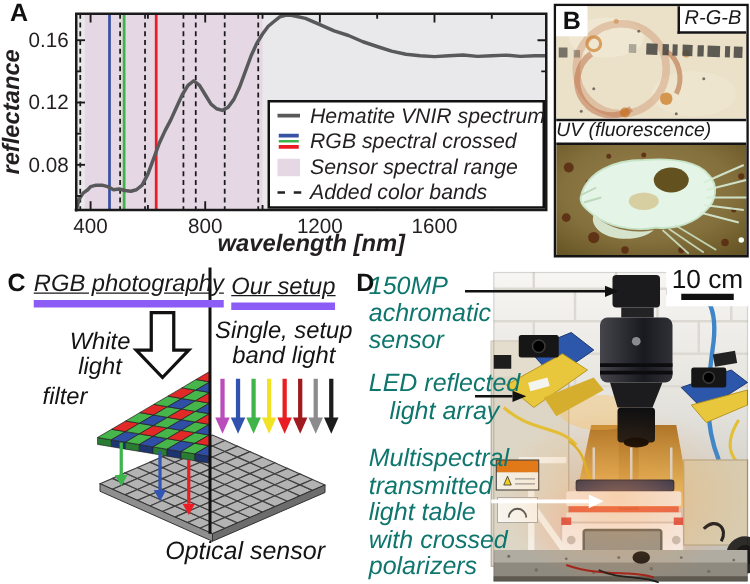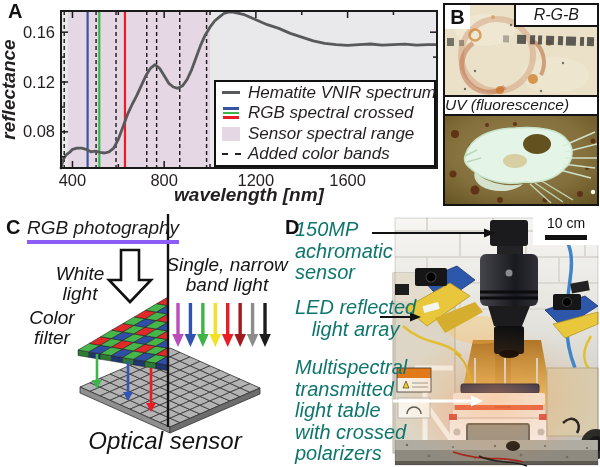--- a/index.html
+++ b/index.html
@@ -21,45 +21,45 @@
   .lic .b{background:#3953a4}.lic .g{background:#3cb54a}.lic .r{background:#ed1c24}
   .lg-patch{width:18px;height:14px;background:#e5d7e4;}
   .lg-dash{width:19px;height:0;border-top:2px dashed #222;}
   .tick{font:16.5px "Liberation Sans",sans-serif;fill:#231f20;}
   .ax-title{font:italic 600 19px "Liberation Sans",sans-serif;fill:#231f20;}
 
   
   #panel-b{left:443px;top:3px;width:156px;height:203px;border:2px solid #141414;background:#fff;box-sizing:border-box;}
   #b-letter{left:0;top:0;width:25px;height:24px;background:#fff;display:flex;align-items:center;justify-content:center;z-index:4;}
   #rgb-tag{right:0;top:0;background:#fff;border-left:2px solid #141414;border-bottom:2px solid #141414;
-           font-style:italic;font-size:16px;padding:0 18px;line-height:20px;z-index:4;}
+           font-style:italic;font-size:16px;padding:0 4px;line-height:20px;z-index:4;}
   #uv-strip{left:0;top:90px;width:152px;height:21px;background:#fff;border-top:2px solid #141414;border-bottom:2px solid #141414;
             box-sizing:border-box;font-style:italic;font-size:15.5px;line-height:16px;padding-left:0;z-index:4;}
 
   
   #panel-c{left:0;top:210px;width:290px;height:257px;}
   .c-txt{font-style:italic;font-size:19px;color:#141414;line-height:20px;text-align:center;}
-  .c-head{font-style:italic;font-size:19px;border-bottom:4px solid #8b5cf6;padding-bottom:1px;white-space:nowrap;}
+  .c-head{font-style:italic;font-size:19px;border-bottom:6px solid #8b5cf6;padding-bottom:1px;white-space:nowrap;text-decoration:underline;}
   #c-letter{left:6px;top:6px;}
   #c-head-left{left:27px;top:7px;}
   #c-head-right{left:185px;top:9px;}
   #c-white-light{left:40px;top:54px;width:80px;}
   #c-narrow{left:166px;top:45px;width:122px;}
   #c-filter{left:18px;top:98px;width:68px;}
-  #c-optical{left:70px;top:221px;width:190px;font-size:24px;}
+  #c-optical{left:70px;top:221px;width:190px;font-size:20px;text-align:right;}
 
   
   #panel-d{left:285px;top:210px;width:315px;height:257px;}
   .d-txt{font-style:italic;font-size:20px;color:#0f766e;line-height:21.5px;white-space:nowrap;}
   #d-letter{left:0;top:6px;}
   #d-ann-0{left:10px;top:9px;}
   #d-ann-1{left:10px;top:87px;text-align:center;}
   #d-ann-2{left:10px;top:147px;font-style:italic;}
   #d-scale{left:248px;top:4px;width:66px;height:31px;background:#fff;text-align:center;z-index:6;}
-  #d-scale .txt{font-size:14px;color:#111;line-height:19px;}
+  #d-scale .txt{font-size:21px;color:#111;line-height:19px;}
   #d-scale .bar{width:42px;height:5px;background:#111;margin:2px auto 0;}
 </style>
 </head>
 <body>
 
 <div id="stage">
 
   <div id="panel-a" class="abs">
     <svg id="chart-svg" width="445" height="205">
         <rect x="61" y="11" width="376" height="157" fill="#e9e9ec"></rect>
@@ -413,30 +413,30 @@
         <line x1="240.15" y1="93" x2="240.15" y2="125" stroke="#a01b20" stroke-width="3.4"></line>
         <polygon points="234.35,124 245.95000000000002,124 240.15,137" fill="#a01b20"></polygon>
         <line x1="252.57999999999998" y1="93" x2="252.57999999999998" y2="125" stroke="#8c8c8c" stroke-width="3.4"></line>
         <polygon points="246.77999999999997,124 258.38,124 252.57999999999998,137" fill="#8c8c8c"></polygon>
         <line x1="265.01" y1="93" x2="265.01" y2="125" stroke="#1c1c1c" stroke-width="3.4"></line>
         <polygon points="259.21,124 270.81,124 265.01,137" fill="#1c1c1c"></polygon>
         <path d="M121 40L139 40L139 70L151 70L130 92L109 70L121 70Z" fill="#fff" stroke="#111" stroke-width="2.6" stroke-linejoin="miter"></path>
       </svg>
     <div id="c-letter" class="abs panel-letter">C</div>
     <div id="c-head-left" class="abs c-head">RGB photography</div>
+    <div id="c-head-right" class="abs c-head">Our setup</div>
     <div id="c-white-light" class="abs c-txt">
       <div>White</div>
         <div>light</div>
     </div>
     <div id="c-narrow" class="abs c-txt">
-      <div>Single, narrow</div>
+      <div>Single, setup</div>
         <div>band light</div>
     </div>
     <div id="c-filter" class="abs c-txt">
-      <div>Color</div>
         <div>filter</div>
     </div>
     <div id="c-optical" class="abs c-txt">Optical sensor</div>
   </div>
 
   <div id="panel-d" class="abs">
     <svg width="315" height="257">
       <defs>
         <linearGradient id="wallG" x1="0" y1="0" x2="0" y2="1">
           <stop offset="0%" stop-color="#f7f6f3"></stop>

